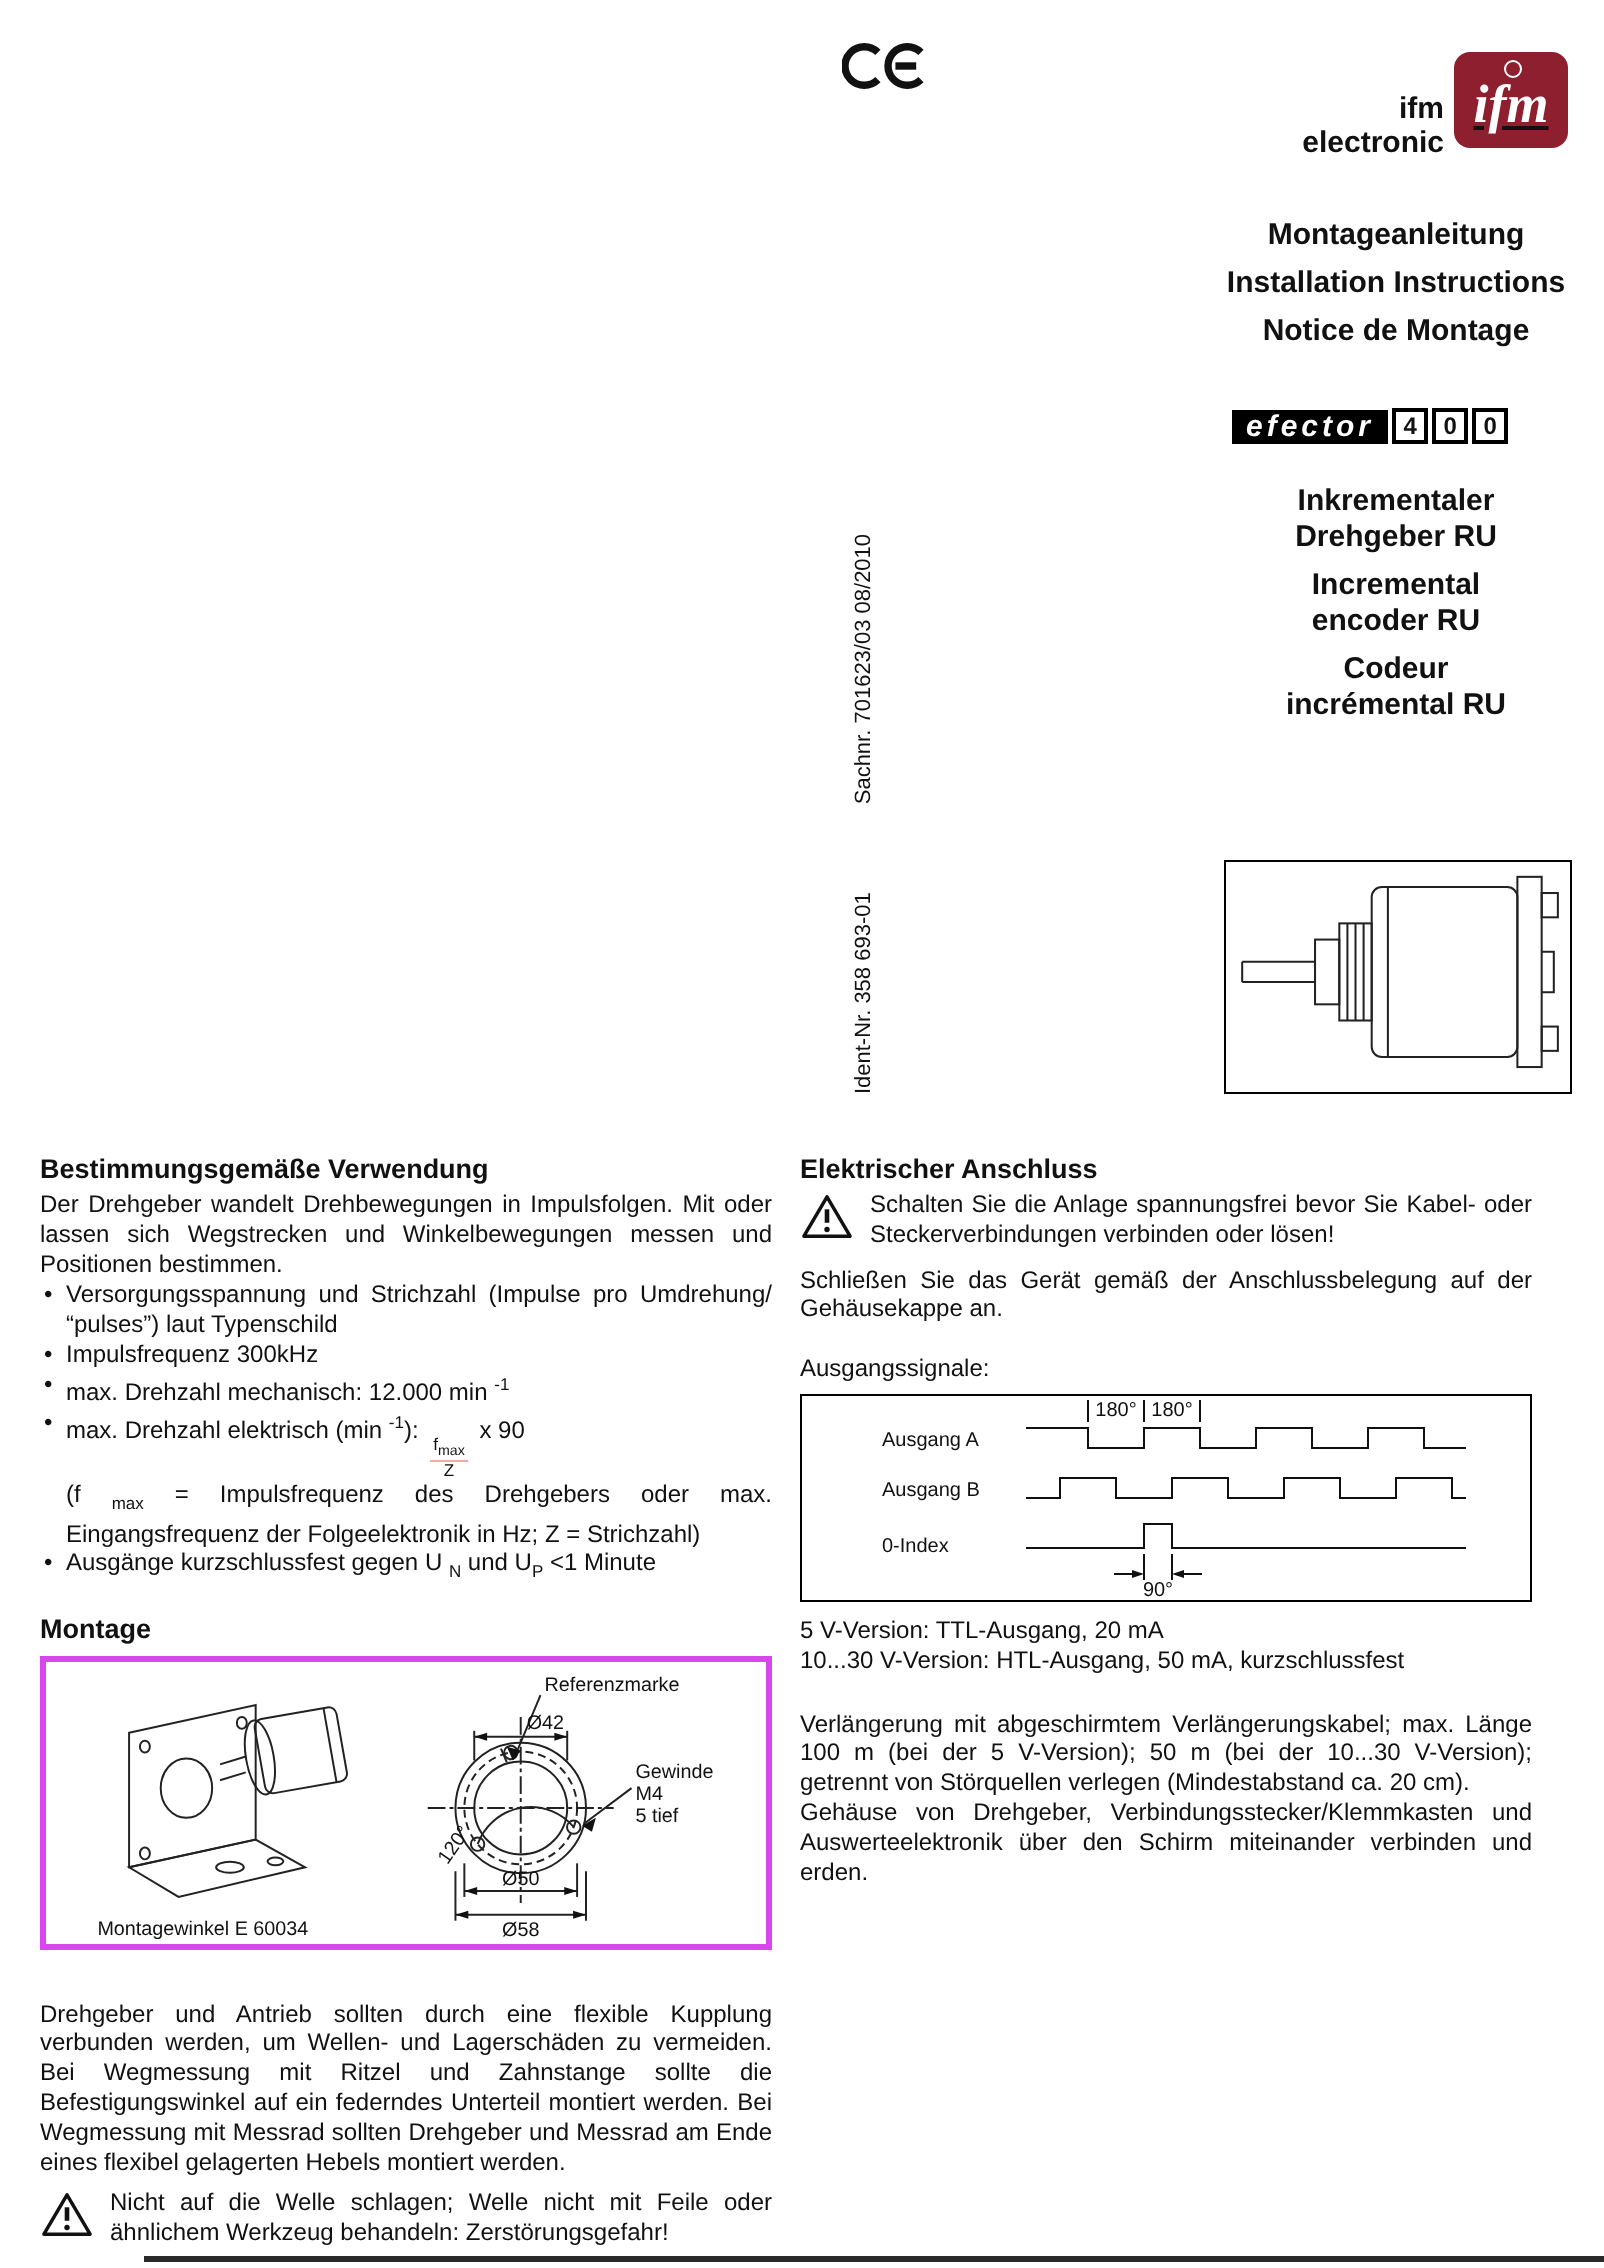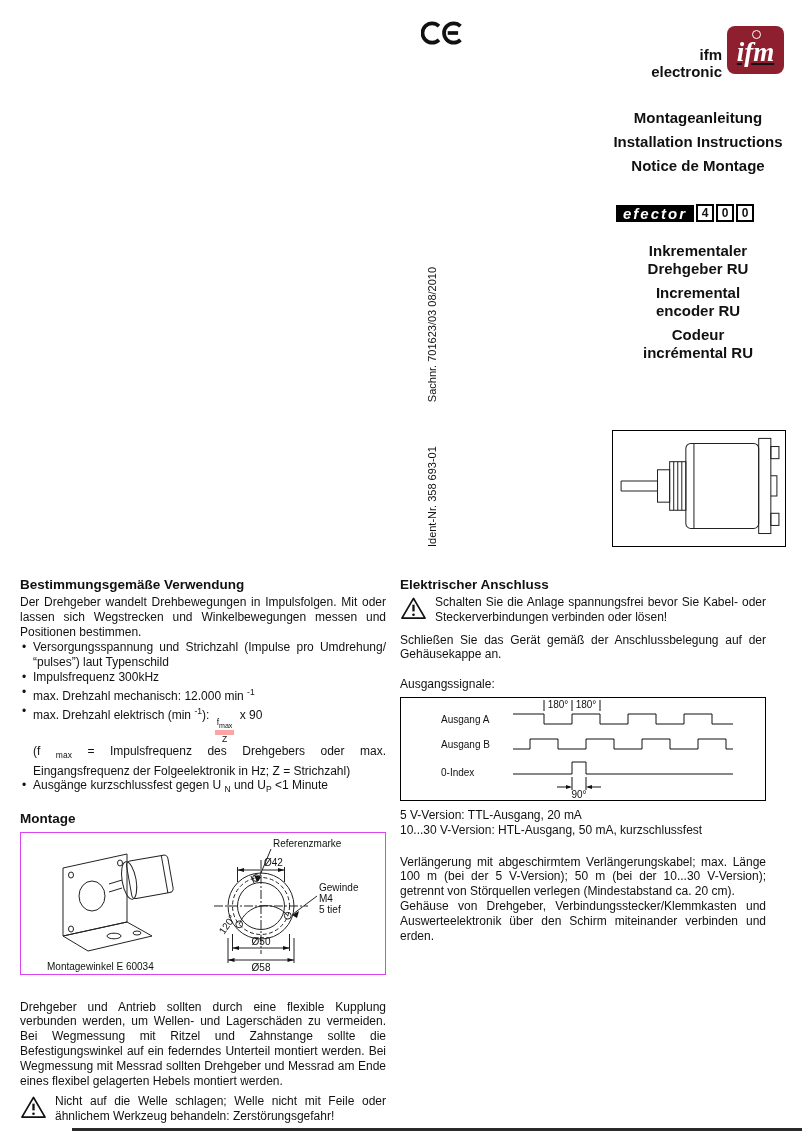--- a/index.html
+++ b/index.html
@@ -31,26 +31,26 @@
   .col-right{left:400px;}
   .h-sec{font-size:13.5px;font-weight:bold;margin:0 0 3px 0;}
   p{margin:0;font-size:12px;line-height:14.8px;text-align:justify;}
   .bullets{margin:1px 0 0 0;padding:0;list-style:none;font-size:12px;line-height:14.8px;}
   .bullets li{padding-left:13px;position:relative;text-align:justify;}
   .bullets li::before{content:"\2022";position:absolute;left:2px;}
   sup.ss{font-size:8.5px;}
   sub.ss2{font-size:8.5px;}
   .frac{display:inline-flex;flex-direction:column;align-items:center;font-size:8.5px;line-height:1.1;
         vertical-align:-6px;margin:0 2px;}
-  .frac .fnum{border-bottom:5px solid #fca5a5;padding:0 2px;}
+  .frac .fnum{border-bottom:1px solid #fca5a5;padding:0 2px;}
   .warn{display:flex;gap:8px;margin-top:4px;}
   .warn svg{flex:0 0 auto;width:27px;height:25px;margin-top:1px;}
   .warn .wtext{flex:1;font-size:12px;line-height:14.8px;text-align:justify;}
   .mt-montage{margin-top:13px;}
-  .fig-box{border:1px solid #d946ef;margin-top:6px;height:141px;}
+  .fig-box{border:3px solid #d946ef;margin-top:6px;height:141px;}
   .fig-box svg{width:100%;height:100%;display:block;}
   .para-after-fig{margin-top:25px;}
   .warn-last{margin-top:6px;}
   .warn-el{margin-top:2px;}
   .para-anschluss{margin-top:8px;}
   .signals-label{margin-top:15px;text-align:left;}
   .diagram-box{border:1px solid #000;margin-top:5px;height:102px;}
   .diagram-box svg{width:100%;height:100%;display:block;}
   .version1{margin-top:7px;text-align:left;}
   .version2{text-align:left;}

